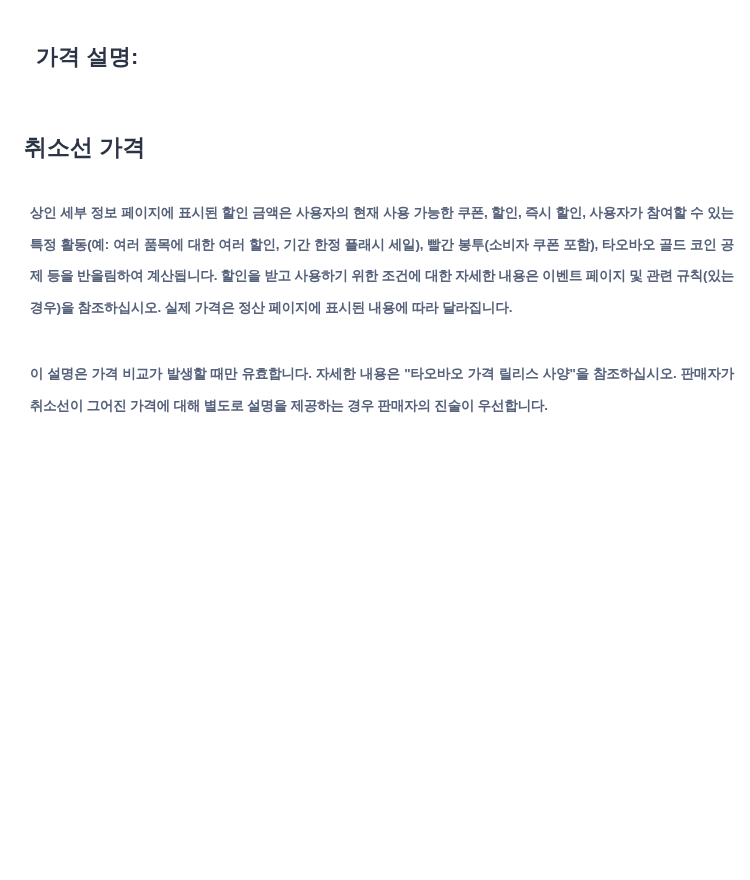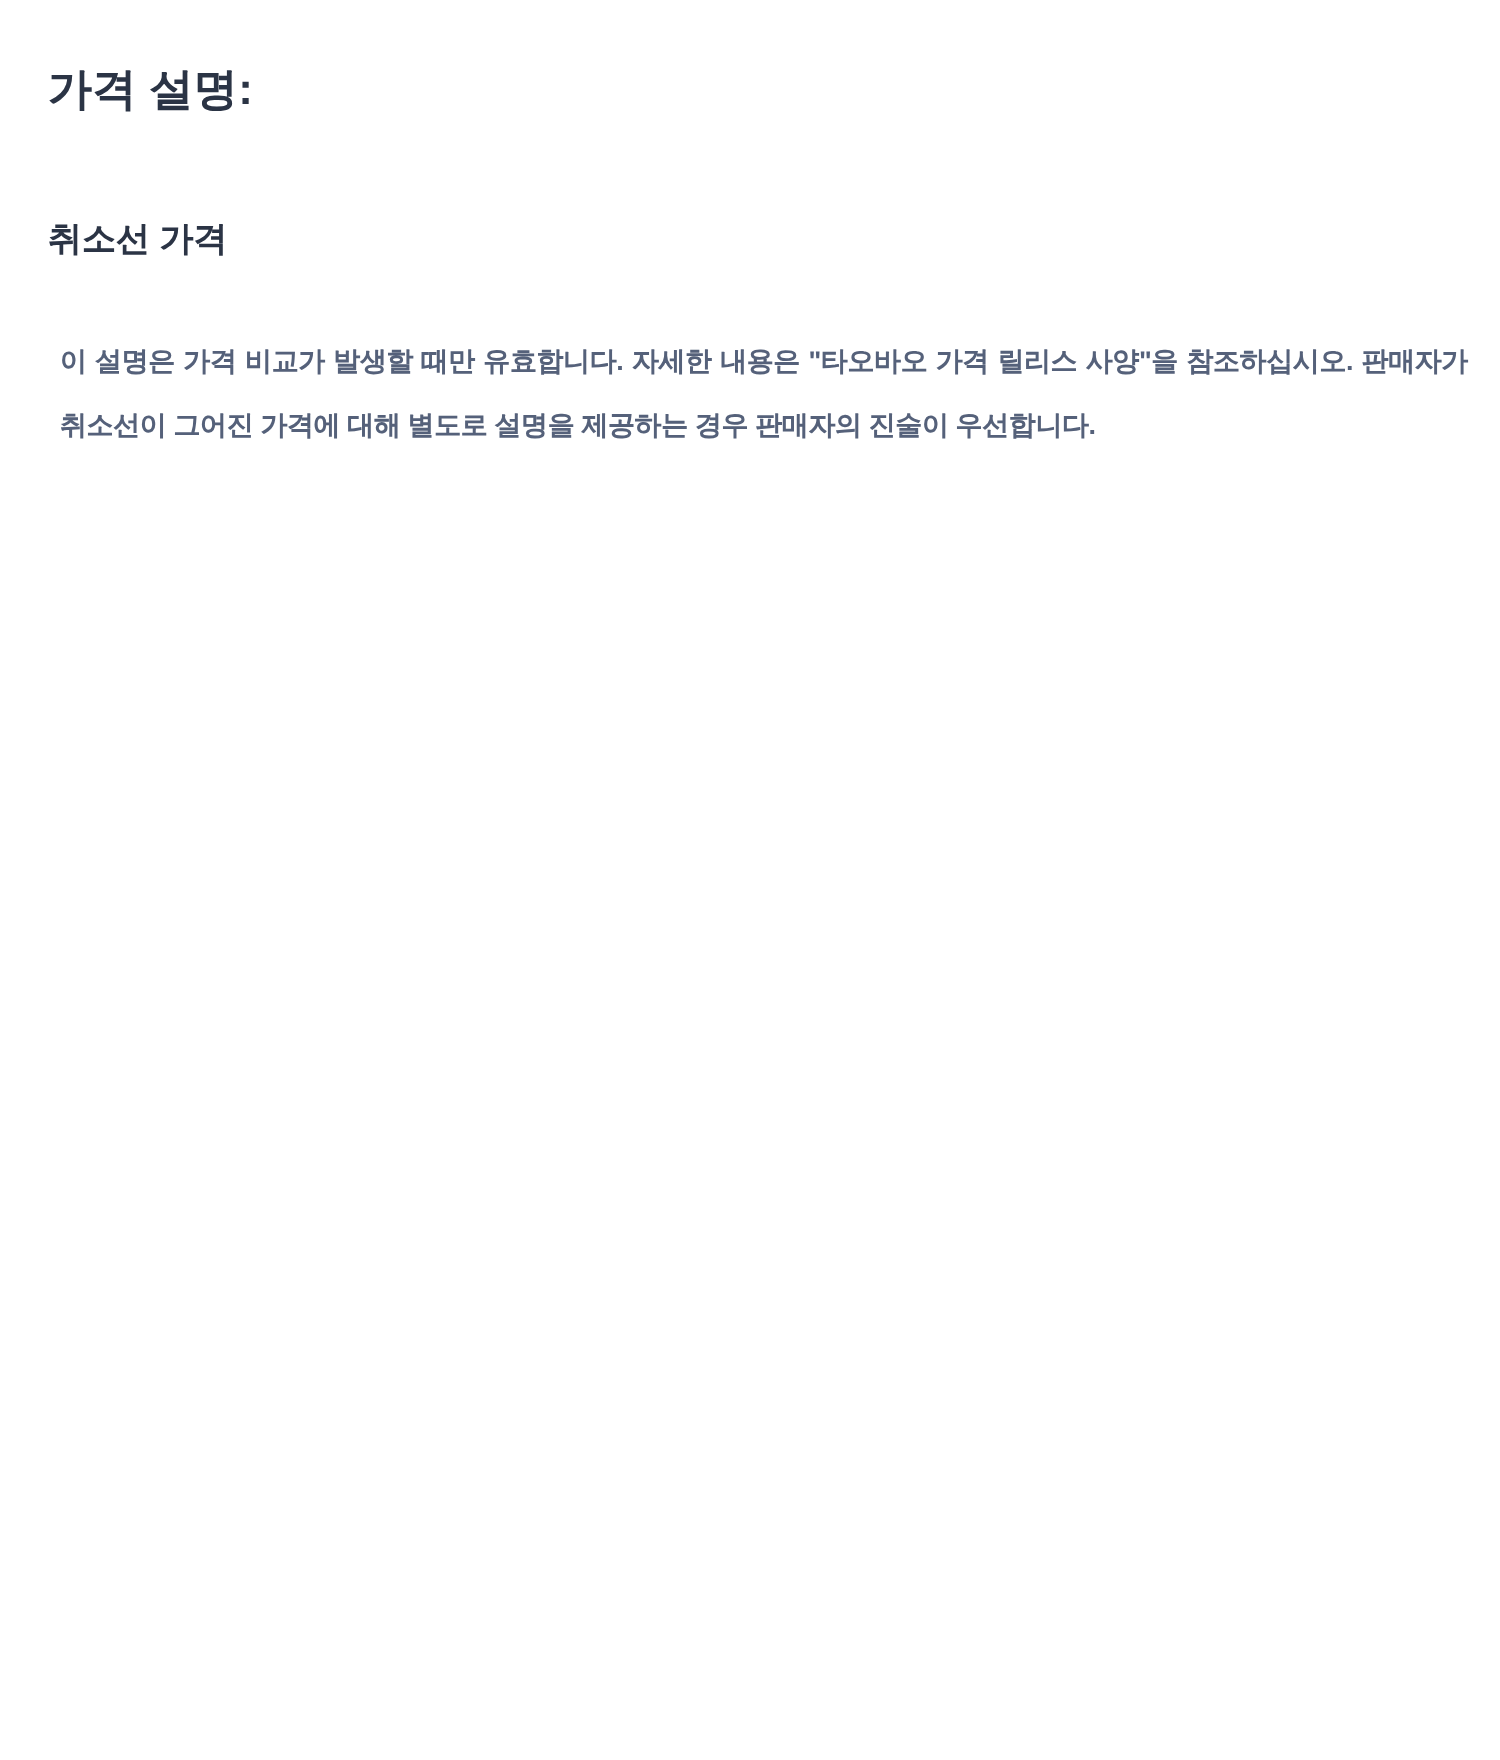--- a/index.html
+++ b/index.html
@@ -19,25 +19,25 @@
     height: 880px;
     box-sizing: border-box;
     padding: 18px 16px 0 24px;
     position: relative;
   }
   .doc-title {
     font-size: 22px;
     font-weight: bold;
     color: #2b3445;
     letter-spacing: 0.2px;
-    margin: 0;
+    margin: 12px;
     padding-top: 12px;
   }
   .section-head {
-    font-size: 17px;
+    font-size: 23px;
     font-weight: bold;
     color: #2b3445;
     margin: 0;
     padding-top: 48px;
   }
   .lead {
     font-size: 16.5px;
     font-weight: bold;
     color: #46536b;
     line-height: 1.95;
@@ -82,16 +82,17 @@
 
 <div class="page">
 
   <h1 class="doc-title">가격 설명:</h1>
 
   <h2 class="section-head">취소선 가격</h2>
 
 
 
 
+  <p class="para p2">상인 세부 정보 페이지에 표시된 할인 금액은 사용자의 현재 사용 가능한 쿠폰, 할인, 즉시 할인, 사용자가 참여할 수 있는 특정 활동(예: 여러 품목에 대한 여러 할인, 기간 한정 플래시 세일), 빨간 봉투(소비자 쿠폰 포함), 타오바오 골드 코인 공제 등을 반올림하여 계산됩니다. 할인을 받고 사용하기 위한 조건에 대한 자세한 내용은 이벤트 페이지 및 관련 규칙(있는 경우)을 참조하십시오. 실제 가격은 정산 페이지에 표시된 내용에 따라 달라집니다.</p>
 
   <p class="para p3">이 설명은 가격 비교가 발생할 때만 유효합니다. 자세한 내용은 "타오바오 가격 릴리스 사양"을 참조하십시오. 판매자가 취소선이 그어진 가격에 대해 별도로 설명을 제공하는 경우 판매자의 진술이 우선합니다.</p>
 
 </div>
 
 </body></html>

